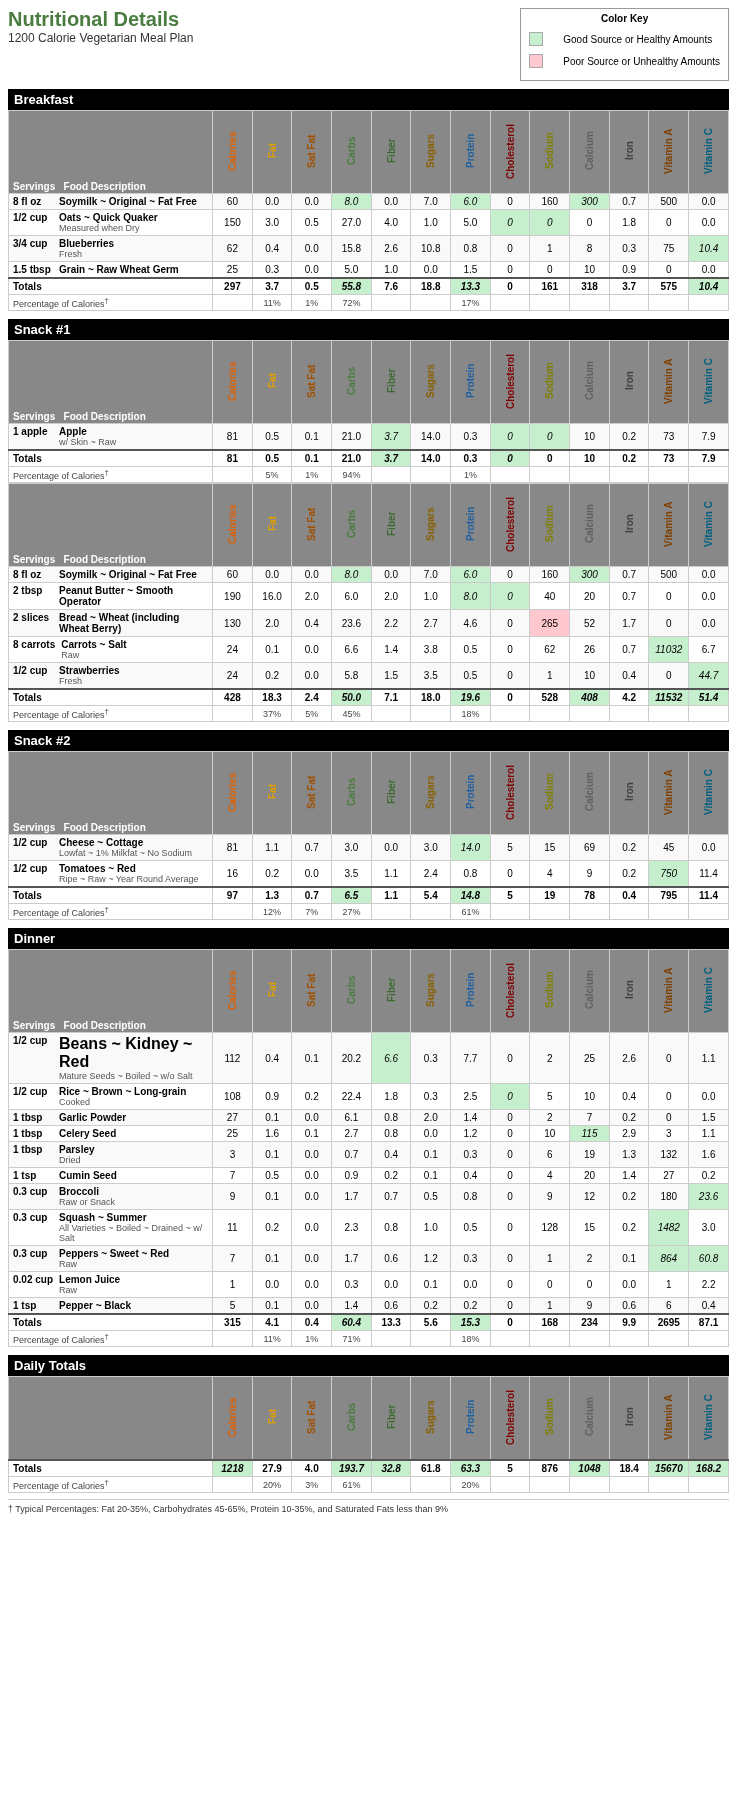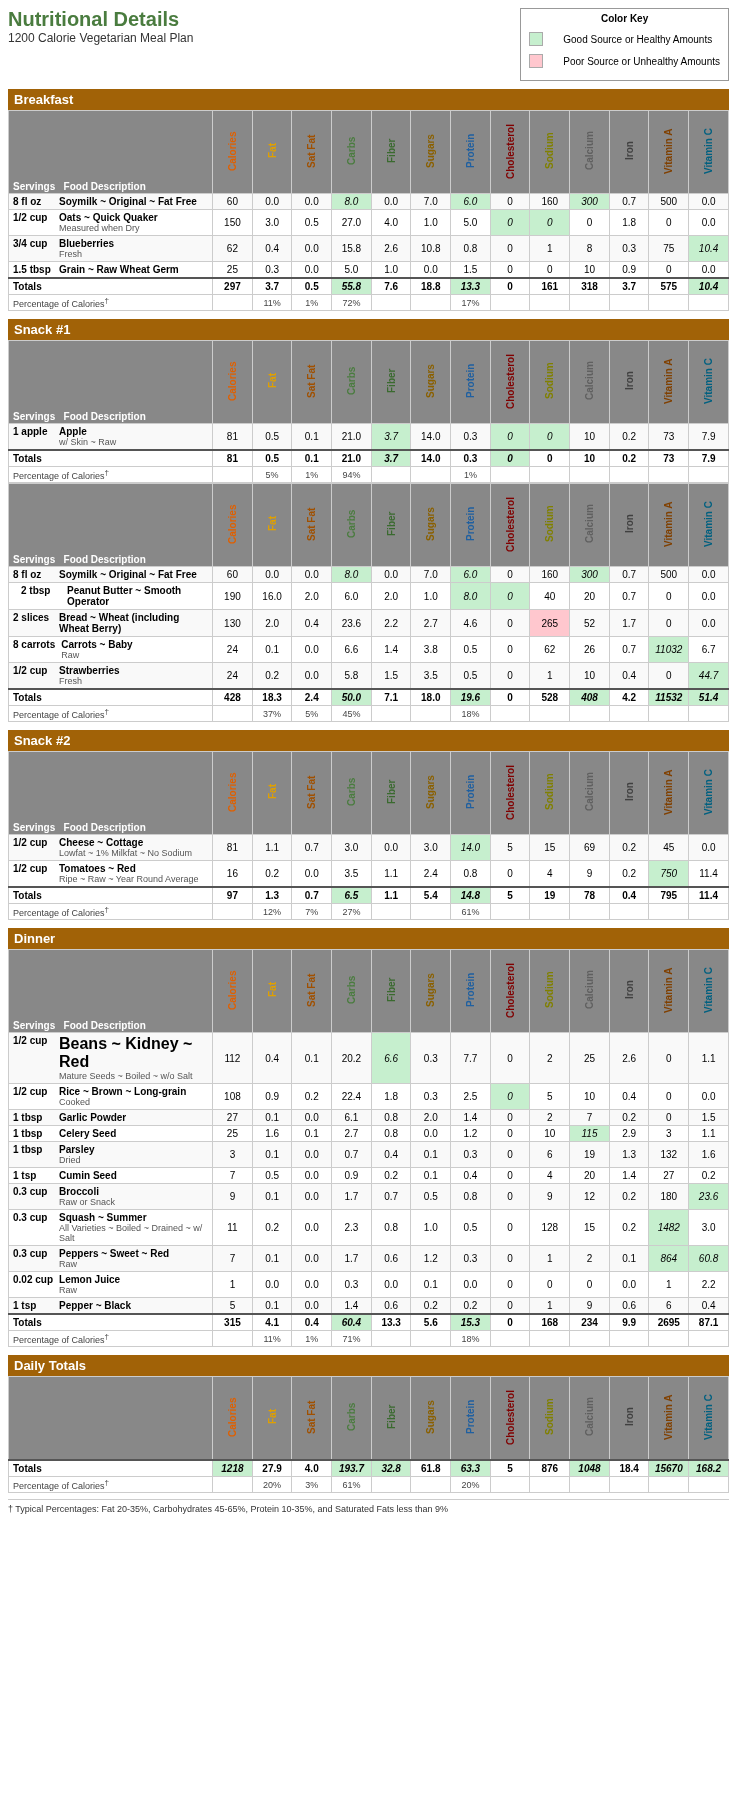--- a/index.html
+++ b/index.html
@@ -8,21 +8,21 @@
     h1 { color: #4a7c3f; font-size: 20px; font-weight: bold; }
     h2 { font-size: 12px; color: #333; font-weight: normal; margin-bottom: 6px; }
 
     .color-key { float: right; border: 1px solid #999; padding: 4px 8px; font-size: 10px; }
     .color-key .title { font-weight: bold; text-align: center; margin-bottom: 3px; }
     .color-key-item { display: flex; align-items: center; gap: 20px; margin: 8px 0; }
     .color-key-box { width: 14px; height: 14px; border: 1px solid #aaa; }
     .green-box { background: #c6efce; }
     .pink-box { background: #ffc7ce; }
 
-    .section-header { background: #a16207; color: #fff; font-size: 13px; font-weight: bold; padding: 3px 6px; margin-top: 8px; }
+    .section-header { background: #000000; color: #fff; font-size: 13px; font-weight: bold; padding: 3px 6px; margin-top: 8px; }
 
     table { width: 100%; border-collapse: collapse; font-size: 10px; }
     th, td { border: 1px solid #ccc; padding: 1px 2px; text-align: center; vertical-align: middle; }
 
     .rotated-header { writing-mode: vertical-rl; transform: rotate(180deg); font-size: 10px; font-weight: bold; height: 80px; padding: 2px 1px; }
     .rotated-header.calories { color: #e06000; }
     .rotated-header.fat { color: #e0a000; }
     .rotated-header.satfat { color: #a05000; }
     .rotated-header.carbs { color: #4a7c3f; }
     .rotated-header.fiber { color: #3a6a2f; }
@@ -342,21 +342,21 @@
               <td>7.0</td>
               <td class="green-cell">6.0</td>
               <td>0</td>
               <td>160</td>
               <td class="green-cell">300</td>
               <td>0.7</td>
               <td>500</td>
               <td>0.0</td>
             </tr>
             <tr style="background: rgb(255, 255, 255);">
-              <td colspan="1" style="text-align: left; padding: 2px 12px; vertical-align: top;">
+              <td colspan="1" style="text-align: left; padding: 2px 4px; vertical-align: top;">
                 <div style="display: flex; gap: 6px;">
                   <div style="font-weight: bold; white-space: nowrap; font-size: 10px; min-width: 40px;">2 tbsp</div>
                   <div>
                     <div style="font-size: 10px; font-weight: bold;">Peanut Butter ~ Smooth Operator</div>
                   </div>
                 </div>
               </td>
               <td>190</td>
               <td>16.0</td>
               <td>2.0</td>
@@ -392,21 +392,21 @@
               <td>52</td>
               <td>1.7</td>
               <td>0</td>
               <td>0.0</td>
             </tr>
             <tr style="background: rgb(255, 255, 255);">
               <td colspan="1" style="text-align: left; padding: 2px 4px; vertical-align: top;">
                 <div style="display: flex; gap: 6px;">
                   <div style="font-weight: bold; white-space: nowrap; font-size: 10px; min-width: 40px;">8 carrots</div>
                   <div>
-                    <div style="font-size: 10px; font-weight: bold;">Carrots ~ Baby</div>
+                    <div style="font-size: 10px; font-weight: bold;">Carrots ~ Salt</div>
                     <div style="font-size: 9px; color: rgb(85, 85, 85);">Raw</div>
                   </div>
                 </div>
               </td>
               <td>24</td>
               <td>0.1</td>
               <td>0.0</td>
               <td>6.6</td>
               <td>1.4</td>
               <td>3.8</td>

